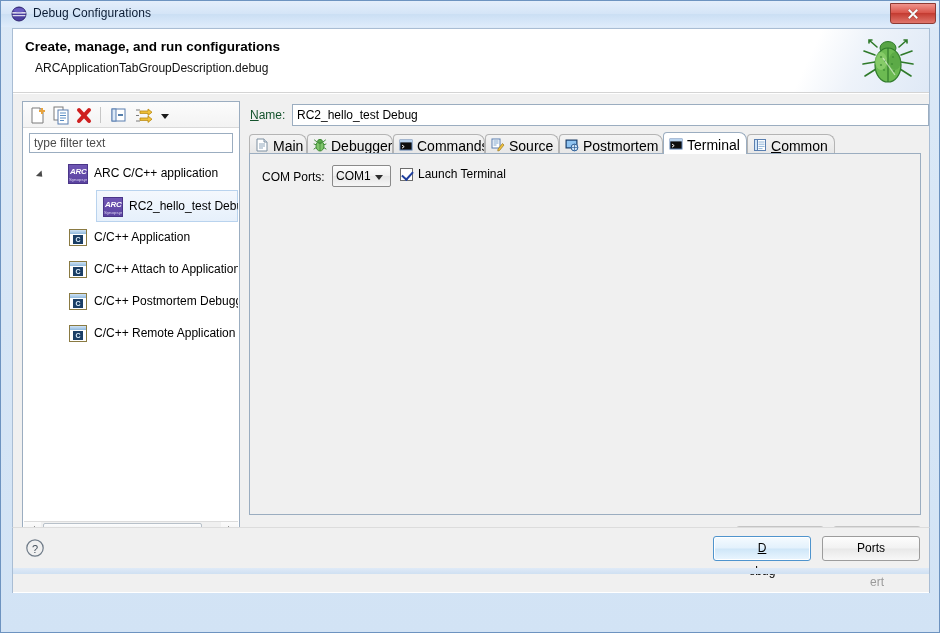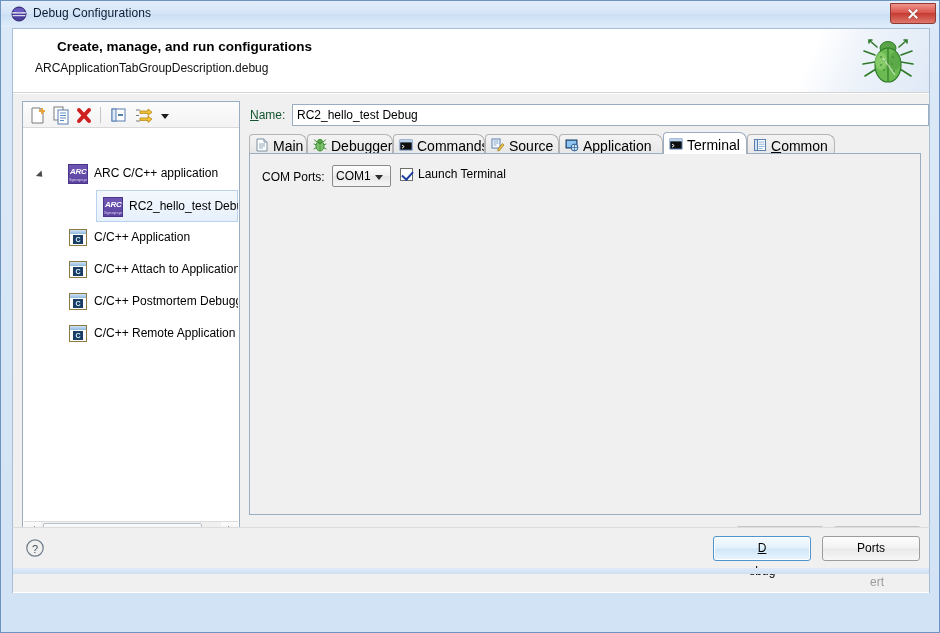--- a/index.html
+++ b/index.html
@@ -75,21 +75,20 @@
     overflow: hidden;
   }
   .banner-bg {
     position:absolute; right:0; top:0; width:180px; height:63px;
     background: linear-gradient(115deg, #ffffff 0%, #ffffff 35%, #eef3fa 60%, #dfe9f6 100%);
   }
   .banner-title {
     position: absolute; left: 12px; top: 10px;
     font-size: 13.5px; font-weight: bold; color: #000;
     white-space: nowrap;
-    margin-left: 32px;
   }
   .banner-sub {
     position: absolute; left: 22px; top: 32px;
     font-size: 12px; color: #111; white-space: nowrap;
   }
   .beetle { position:absolute; right: 12px; top: 2px; width: 58px; height: 58px; }
 
   
   .content {
     position: absolute; left: 0; top: 65px;
@@ -486,20 +485,21 @@
               <path d="M6 12 h8 v-2 l4 3.2 -4 3.2 v-2 h-8 z" fill="#f2c33c" stroke="#b8860b" stroke-width=".8"></path>
             </svg>
           </div>
           <div class="tb-btn" style="left:136px;width:12px">
             <svg width="12" height="19" viewBox="0 0 12 19">
               <path d="M2 8 L10 8 L6 13 Z" fill="#1c1c1c"></path>
             </svg>
           </div>
         </div>
 
+        <input class="filter-box" value="" placeholder="type filter text" style="">
 
         <div class="tree">
 
           <div class="tree-row" style="top:0">
             <span class="twisty"></span>
             <span class="ticon arc-icon" style="left:44px">
               <span class="arc-t">ARC</span>
                 <span class="arc-b">Synopsys</span>
             </span>
             <span class="label" style="left:70px">ARC C/C++ application</span>
@@ -635,21 +635,21 @@
 
           <div class="tab" style="left:310px;width:104px">
             <span class="ti">
               <svg width="14" height="14" viewBox="0 0 14 14">
                 <rect x="1" y="2" width="11" height="8" fill="#2e5f96" stroke="#1f3f66"></rect>
                 <rect x="1.8" y="2.8" width="9.4" height="6.4" fill="#8fc3f0"></rect>
                 <circle cx="9.5" cy="9.5" r="3.4" fill="#cfe4f7" stroke="#2e5f96"></circle>
                 <path d="M6.2 9.5 h6.6 M9.5 6.2 v6.6" stroke="#2e5f96" stroke-width=".7"></path>
               </svg>
             </span>
-            <span class="tl">Application</span>
+            <span class="tl">Postmortem</span>
           </div>
 
           <div class="tab active" style="left:414px;width:84px">
             <span class="ti">
               <svg width="14" height="14" viewBox="0 0 14 14">
                 <rect x="1" y="2" width="12" height="10" fill="#0d0d0d" stroke="#5a7fb0"></rect>
                 <rect x="1" y="2" width="12" height="2.4" fill="#b9d3ee"></rect>
                 <path d="M3 7 L5.2 8.6 L3 10.2" stroke="#ffffff" stroke-width="1" fill="none"></path>
               </svg>
             </span>

